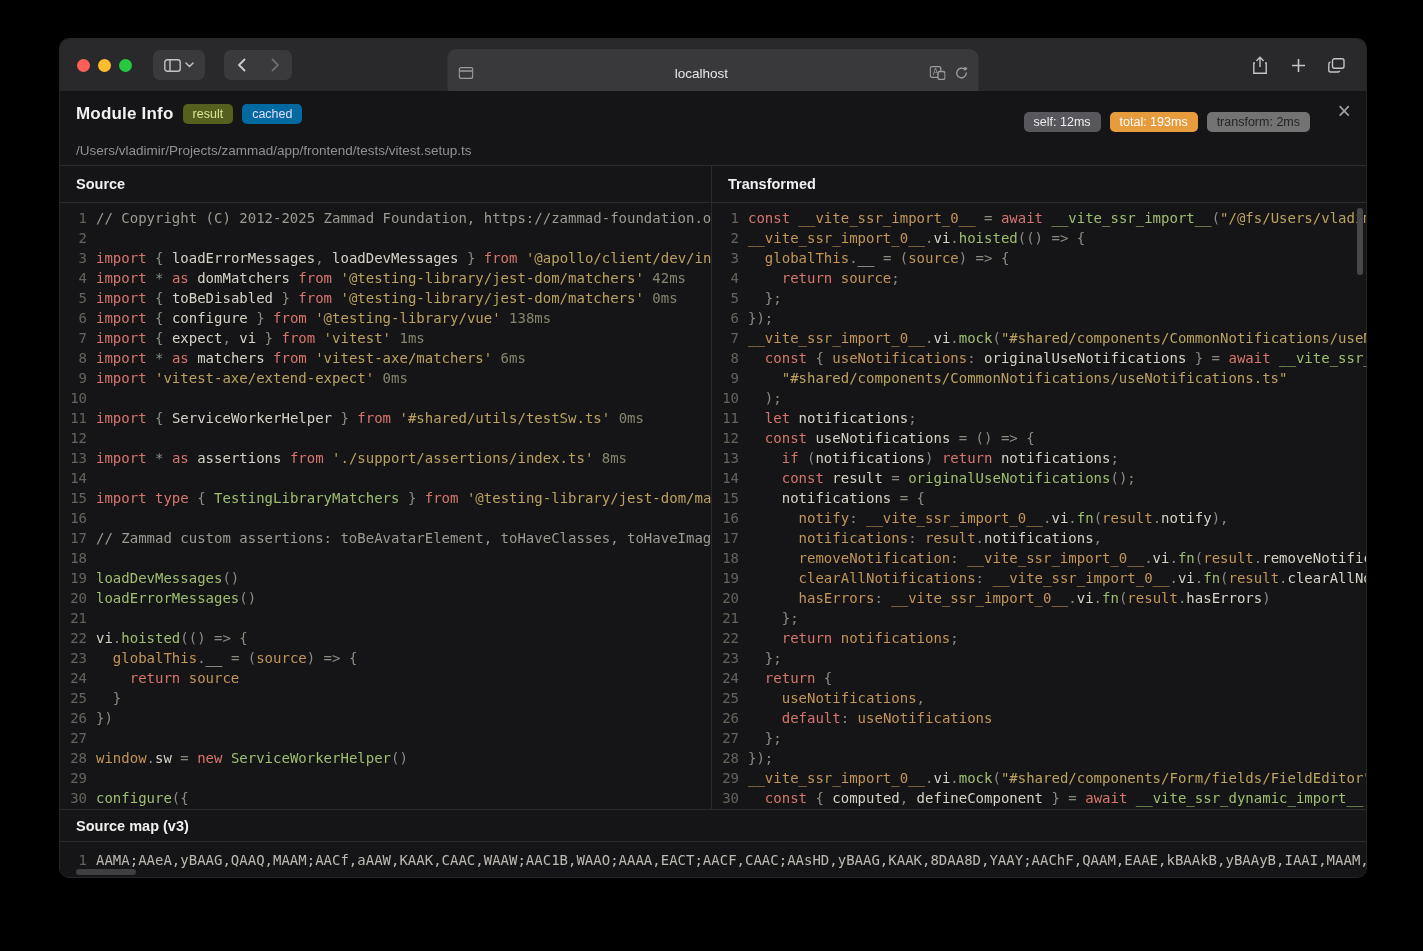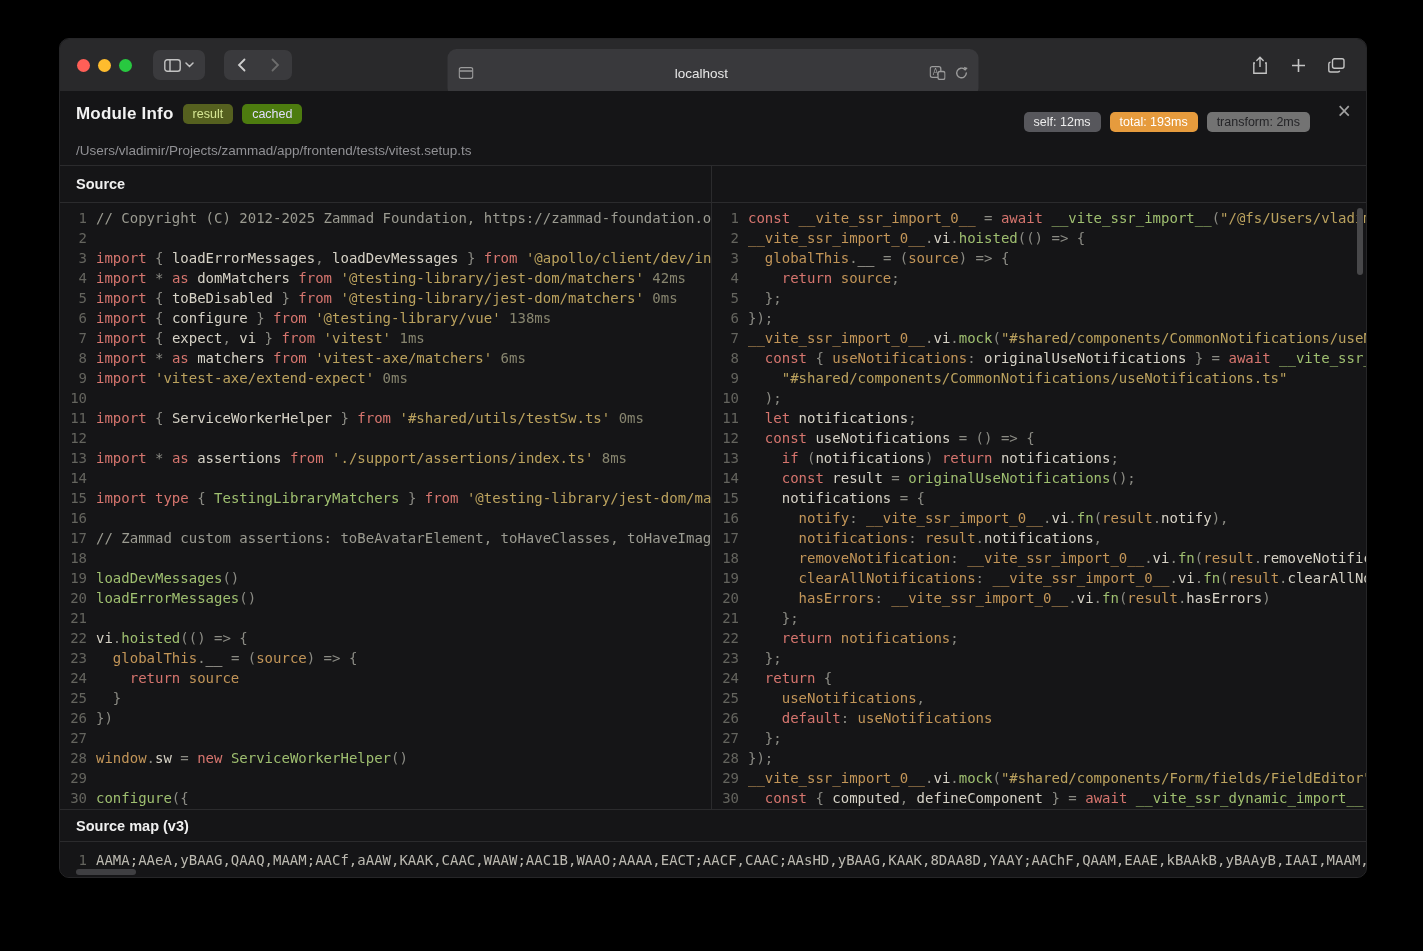--- a/index.html
+++ b/index.html
@@ -136,34 +136,35 @@
     </div>
   </div>
 
   <div class="page">
 
     <div class="mod-header">
       <div class="mod-row">
         <span class="mod-title">Module Info</span>
         <span class="mod-row" style="gap:9px;">
             <span class="pill" style="background: rgb(85, 96, 31); color: rgb(214, 231, 148);">result</span>
-            <span class="pill" style="background: #4d7c0f; color: rgb(224, 222, 252);">cached</span>
+            <span class="pill" style="background: #0369a1; color: rgb(224, 222, 252);">cached</span>
           </span>
       </div>
       <div class="metrics">
           <span class="pill" style="background: rgb(87, 87, 92); color: rgb(236, 236, 236);">self: 12ms</span>
           <span class="pill" style="background: rgb(230, 155, 61); color: rgb(255, 255, 255);">total: 193ms</span>
           <span class="pill" style="background: #737373; color: rgb(37, 37, 40);">transform: 2ms</span>
         </div>
       <span class="close-x">×</span>
       <div class="mod-path">/Users/vladimir/Projects/zammad/app/frontend/tests/vitest.setup.ts</div>
     </div>
 
     <div class="cols-head">
       <div class="col-head left">Source</div>
+      <div class="col-head right">Transformed</div>
     </div>
 
     <div class="code-area">
       <div class="code-col left">
           <div class="code-line">
             <span class="ln">1</span>
             <span class="lc"><span class="tk-c">// Copyright (C) 2012-2025 Zammad Foundation, https://zammad-foundation.org/</span></span>
           </div>
           <div class="code-line">
             <span class="ln">2</span>

